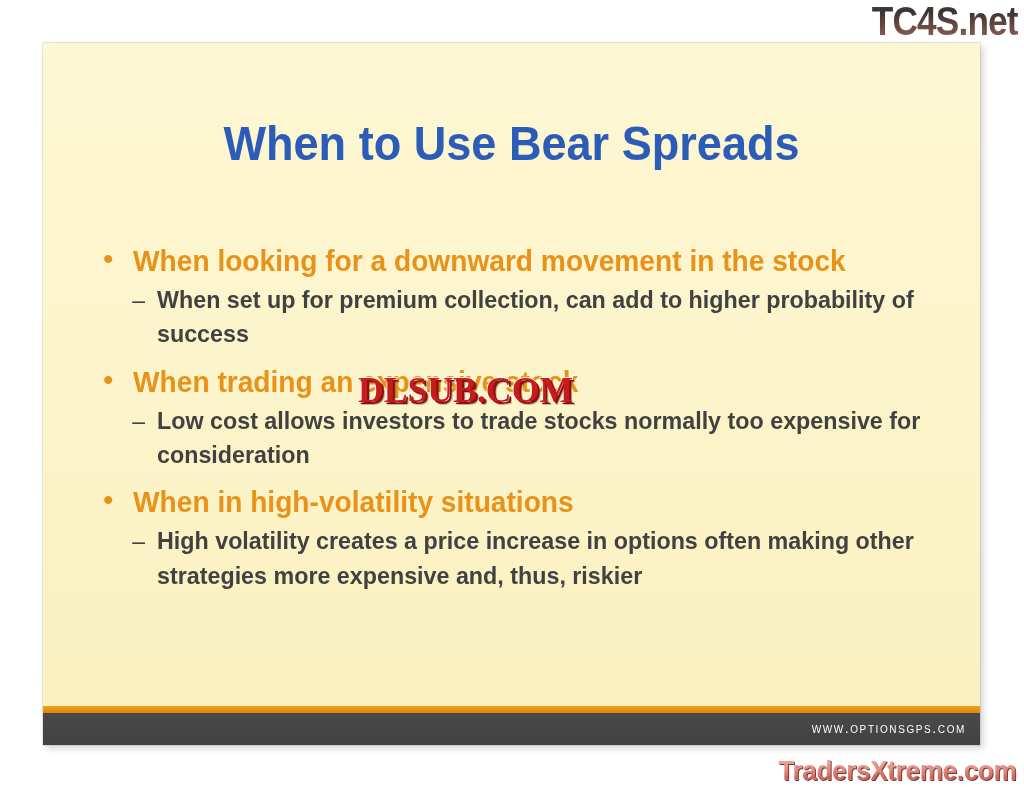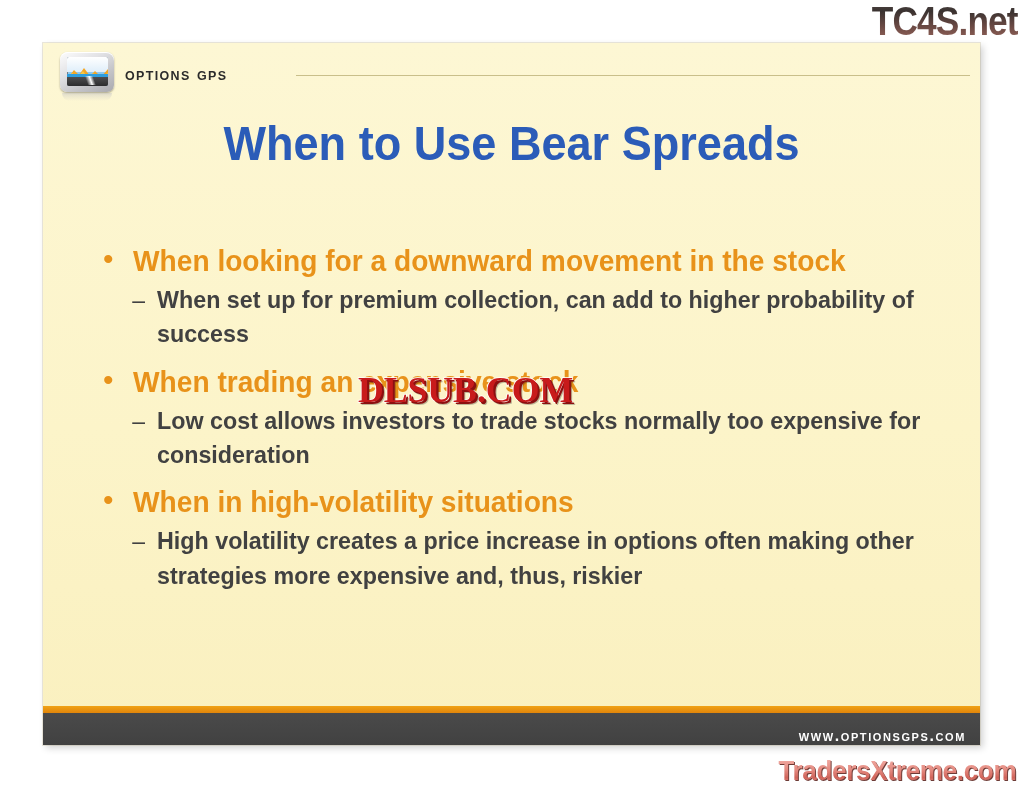--- a/index.html
+++ b/index.html
@@ -207,29 +207,28 @@
     position: absolute;
     left: 0;
     bottom: 0;
     width: 100%;
     height: 32px;
     background: linear-gradient(180deg, #4a4a4a 0%, #414141 100%);
   }
   #footer-url {
     position: absolute;
     right: 14px;
-    top: 14px;
+    top: 7px;
     color: #ffffff;
     font-family: "Liberation Sans", sans-serif;
-    font-size: 16px;
+    font-size: 14px;
     letter-spacing: 1.6px;
     font-variant: small-caps;
     text-transform: lowercase;
     white-space: nowrap;
-    font-weight: bold;
   }
 
   
   #dlsub-watermark {
     position: absolute;
     left: 360px;
     top: 371px;
     z-index: 30;
     font-family: "Liberation Serif", serif;
     font-weight: bold;
@@ -265,40 +264,20 @@
     white-space: nowrap;
   }
 </style>
 </head>
 <body>
 
 <div id="tc4s-logo">TC4S.net</div>
 
 <div id="slide">
 
-  <div id="slide-header">
-    <div id="gps-icon">
-      <div class="shell">
-        <div class="screen">
-          <div class="sky"></div>
-          <div class="hills">
-            <svg width="41" height="12" viewBox="0 0 41 12" preserveAspectRatio="none" aria-hidden="true">
-              <polygon points="0,12 7,3 12,8 17,1 23,9 28,4 34,10 41,2 41,12" fill="#f5a623"></polygon>
-              <polygon points="0,12 5,6 10,10 16,4 21,11 26,6 31,12 41,6 41,12" fill="#f7c948"></polygon>
-            </svg>
-          </div>
-          <div class="water"></div>
-          <div class="road"></div>
-        </div>
-      </div>
-      <div class="reflect"></div>
-    </div>
-    <div id="wordmark">Options GPS</div>
-    <div id="header-rule"></div>
-  </div>
 
   <div id="slide-title">When to Use Bear Spreads</div>
 
   <div id="bullets">
 
     <div class="b1">
       <span class="marker">•</span>
       <span class="txt">When looking for a downward movement in the stock</span>
     </div>
     <div class="b2">

